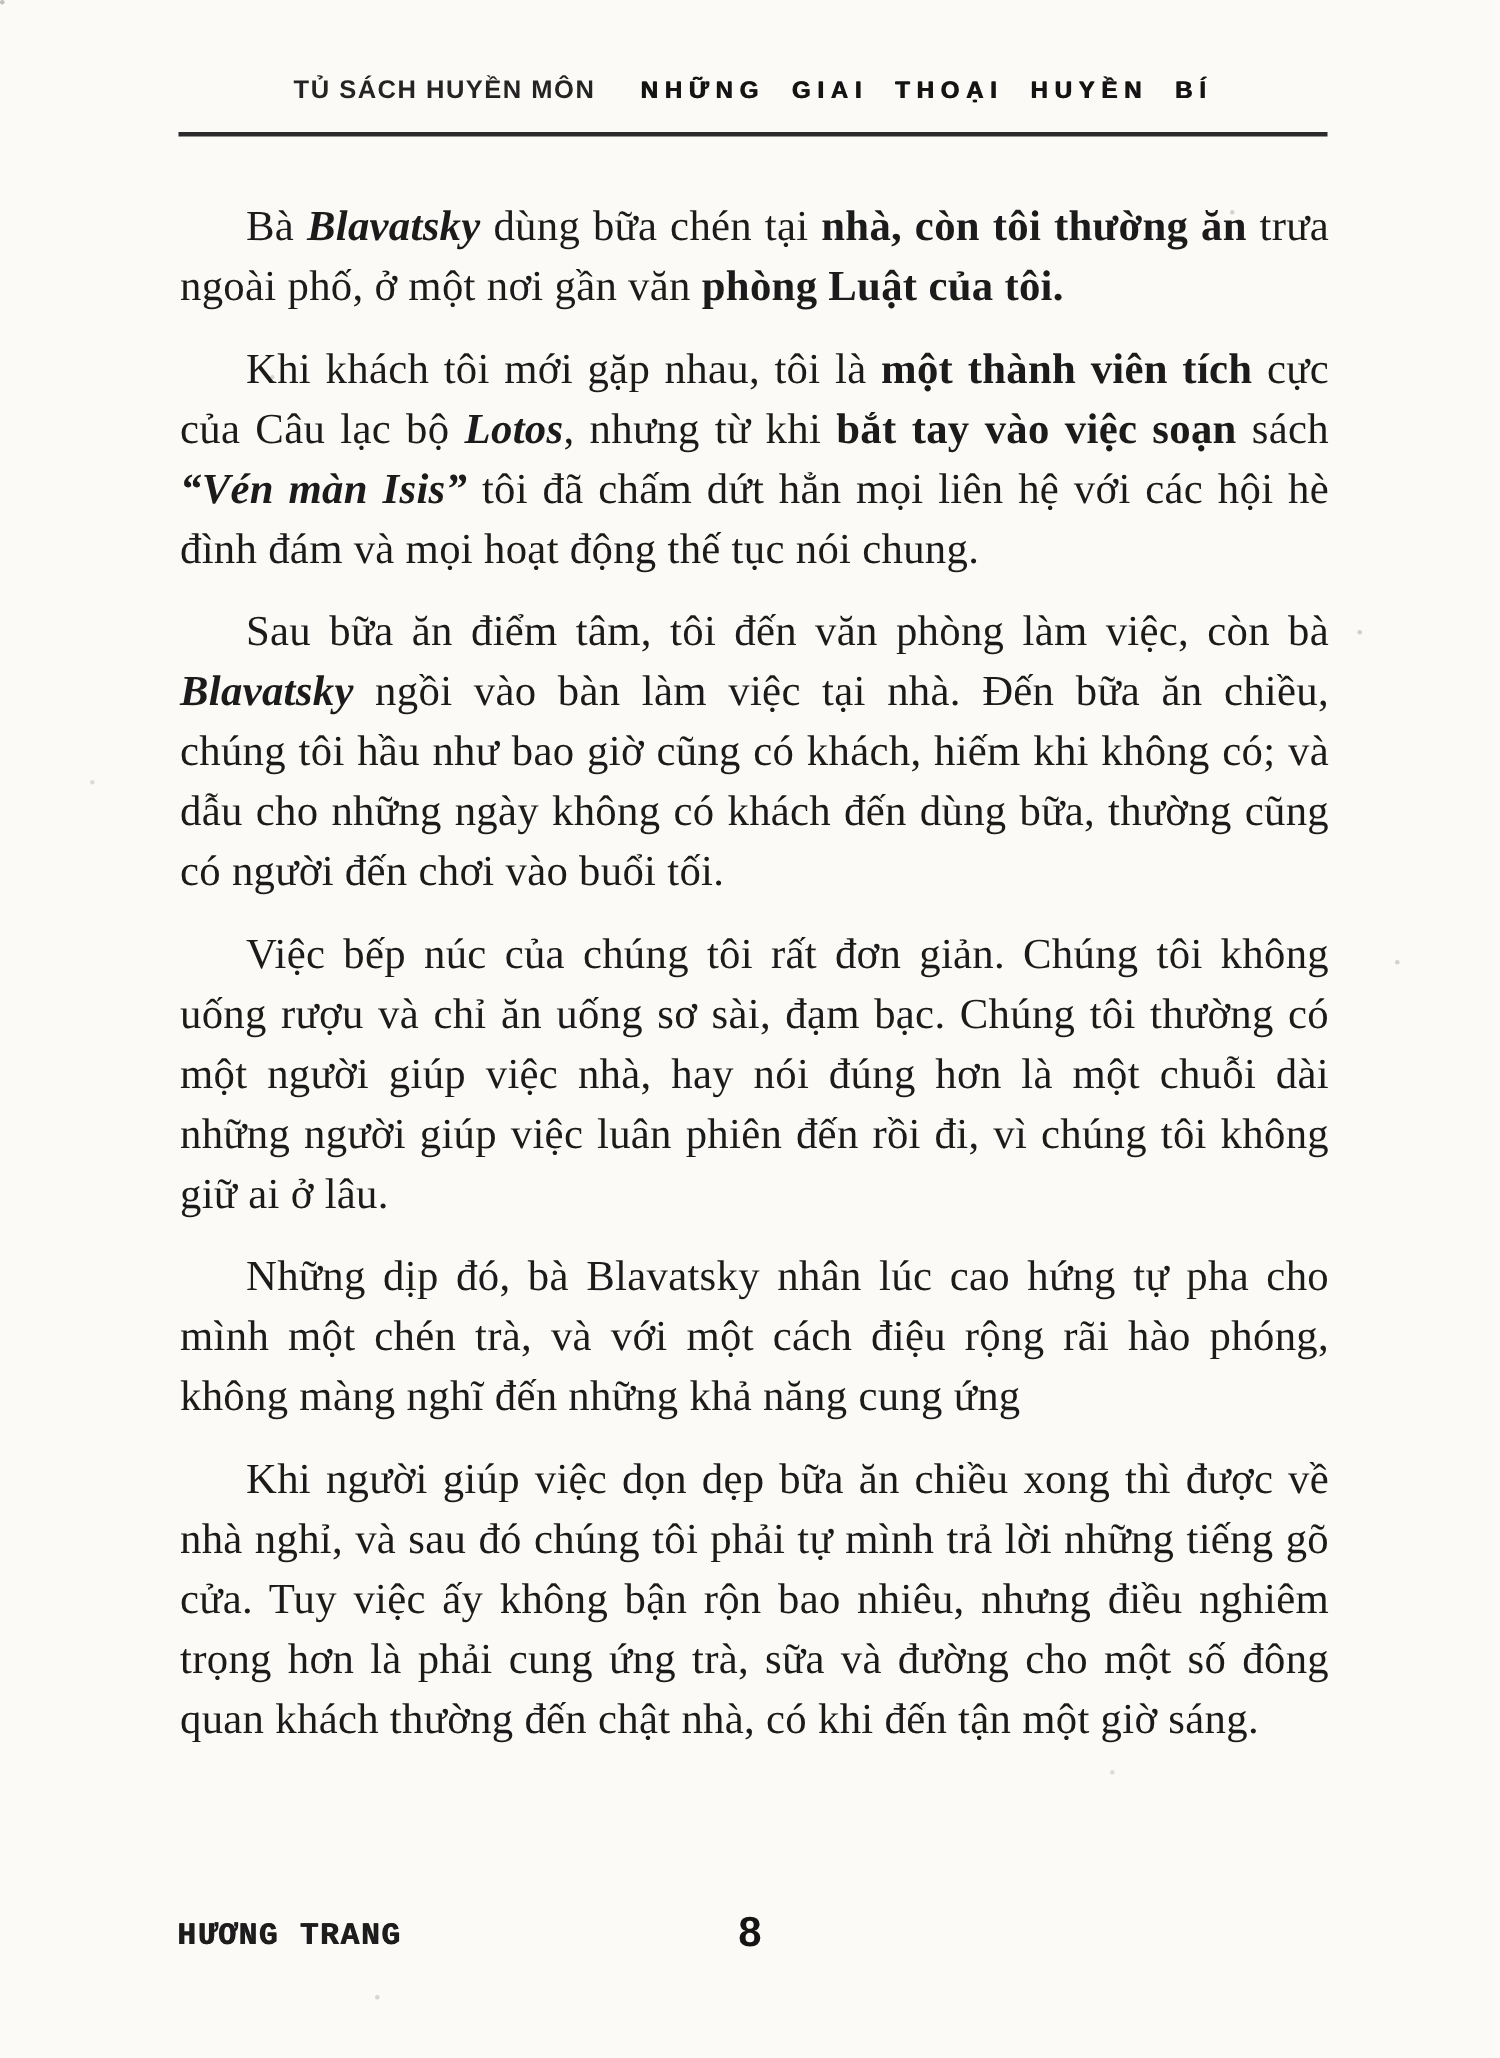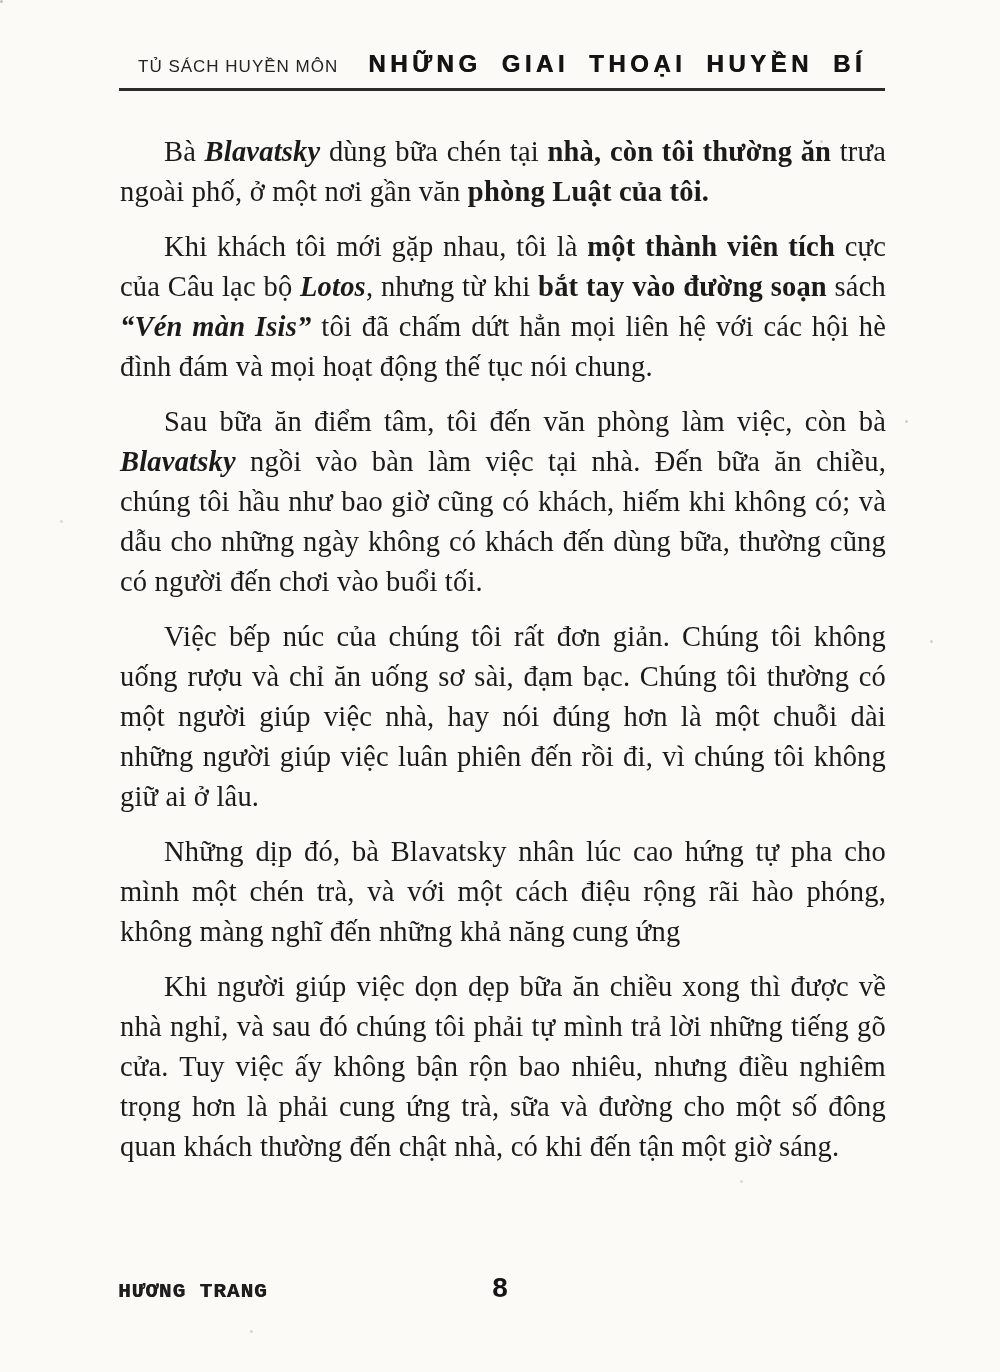--- a/index.html
+++ b/index.html
@@ -26,24 +26,24 @@
                 250px 1330px 0 rgba(50,50,50,.18),
                 905px 420px 0 rgba(50,50,50,.22);
   }
   .header{
     position:absolute;top:50px;left:120px;width:764px;
     display:flex;justify-content:center;align-items:baseline;gap:30px;
     font-family:"Liberation Sans", sans-serif;
     white-space:nowrap;
   }
   .series{
-    font-size:17px;font-weight:400;letter-spacing:1px;color:#242424;
+    font-size:17px;font-weight:700;letter-spacing:1px;color:#242424;
   }
   .book-title{
-    font-size:24px;font-weight:700;letter-spacing:4.5px;word-spacing:9px;
+    font-size:16px;font-weight:700;letter-spacing:4.5px;word-spacing:9px;
     color:#141414;
     text-shadow:.6px 0 0 currentColor;
   }
   .header-rule{
     position:absolute;top:88px;left:119px;width:766px;height:0;
     border-top:3px solid #2b2b2b;
   }
   .body-text{
     position:absolute;top:132px;left:120px;width:766px;
   }
@@ -79,21 +79,21 @@
 
   <div class="header">
     <span class="series">TỦ SÁCH HUYỀN MÔN</span>
     <span class="book-title">NHỮNG GIAI THOẠI HUYỀN BÍ</span>
   </div>
 
   <div class="header-rule"></div>
 
   <div class="body-text">
     <p><span>Bà </span><span class="it">Blavatsky</span><span> dùng bữa chén tại </span><span class="bd">nhà, còn tôi thường ăn</span><span> trưa ngoài phố, ở một nơi gần văn </span><span class="bd">phòng Luật của tôi.</span></p>
-    <p><span>Khi khách tôi mới gặp nhau, tôi là </span><span class="bd">một thành viên tích</span><span> cực của Câu lạc bộ </span><span class="it">Lotos</span><span>, nhưng từ khi </span><span class="bd">bắt tay vào đường soạn</span><span> sách </span><span class="it">“Vén màn Isis”</span><span> tôi đã chấm dứt hẳn mọi liên hệ với các hội hè đình đám và mọi hoạt động thế tục nói chung.</span></p>
+    <p><span>Khi khách tôi mới gặp nhau, tôi là </span><span class="bd">một thành viên tích</span><span> cực của Câu lạc bộ </span><span class="it">Lotos</span><span>, nhưng từ khi </span><span class="bd">bắt tay vào việc soạn</span><span> sách </span><span class="it">“Vén màn Isis”</span><span> tôi đã chấm dứt hẳn mọi liên hệ với các hội hè đình đám và mọi hoạt động thế tục nói chung.</span></p>
     <p><span>Sau bữa ăn điểm tâm, tôi đến văn phòng làm việc, còn bà </span><span class="it">Blavatsky</span><span> ngồi vào bàn làm việc tại nhà. Đến bữa ăn chiều, chúng tôi hầu như bao giờ cũng có khách, hiếm khi không có; và dẫu cho những ngày không có khách đến dùng bữa, thường cũng có người đến chơi vào buổi tối.</span></p>
     <p><span>Việc bếp núc của chúng tôi rất đơn giản. Chúng tôi không uống rượu và chỉ ăn uống sơ sài, đạm bạc. Chúng tôi thường có một người giúp việc nhà, hay nói đúng hơn là một chuỗi dài những người giúp việc luân phiên đến rồi đi, vì chúng tôi không giữ ai ở lâu.</span></p>
     <p><span>Những dịp đó, bà Blavatsky nhân lúc cao hứng tự pha cho mình một chén trà, và với một cách điệu rộng rãi hào phóng, không màng nghĩ đến những khả năng cung ứng</span></p>
     <p><span>Khi người giúp việc dọn dẹp bữa ăn chiều xong thì được về nhà nghỉ, và sau đó chúng tôi phải tự mình trả lời những tiếng gõ cửa. Tuy việc ấy không bận rộn bao nhiêu, nhưng điều nghiêm trọng hơn là phải cung ứng trà, sữa và đường cho một số đông quan khách thường đến chật nhà, có khi đến tận một giờ sáng.</span></p>
   </div>
 
   <div class="footer-publisher">HƯƠNG TRANG</div>
 
   <div class="footer-pagenum">8</div>
 

